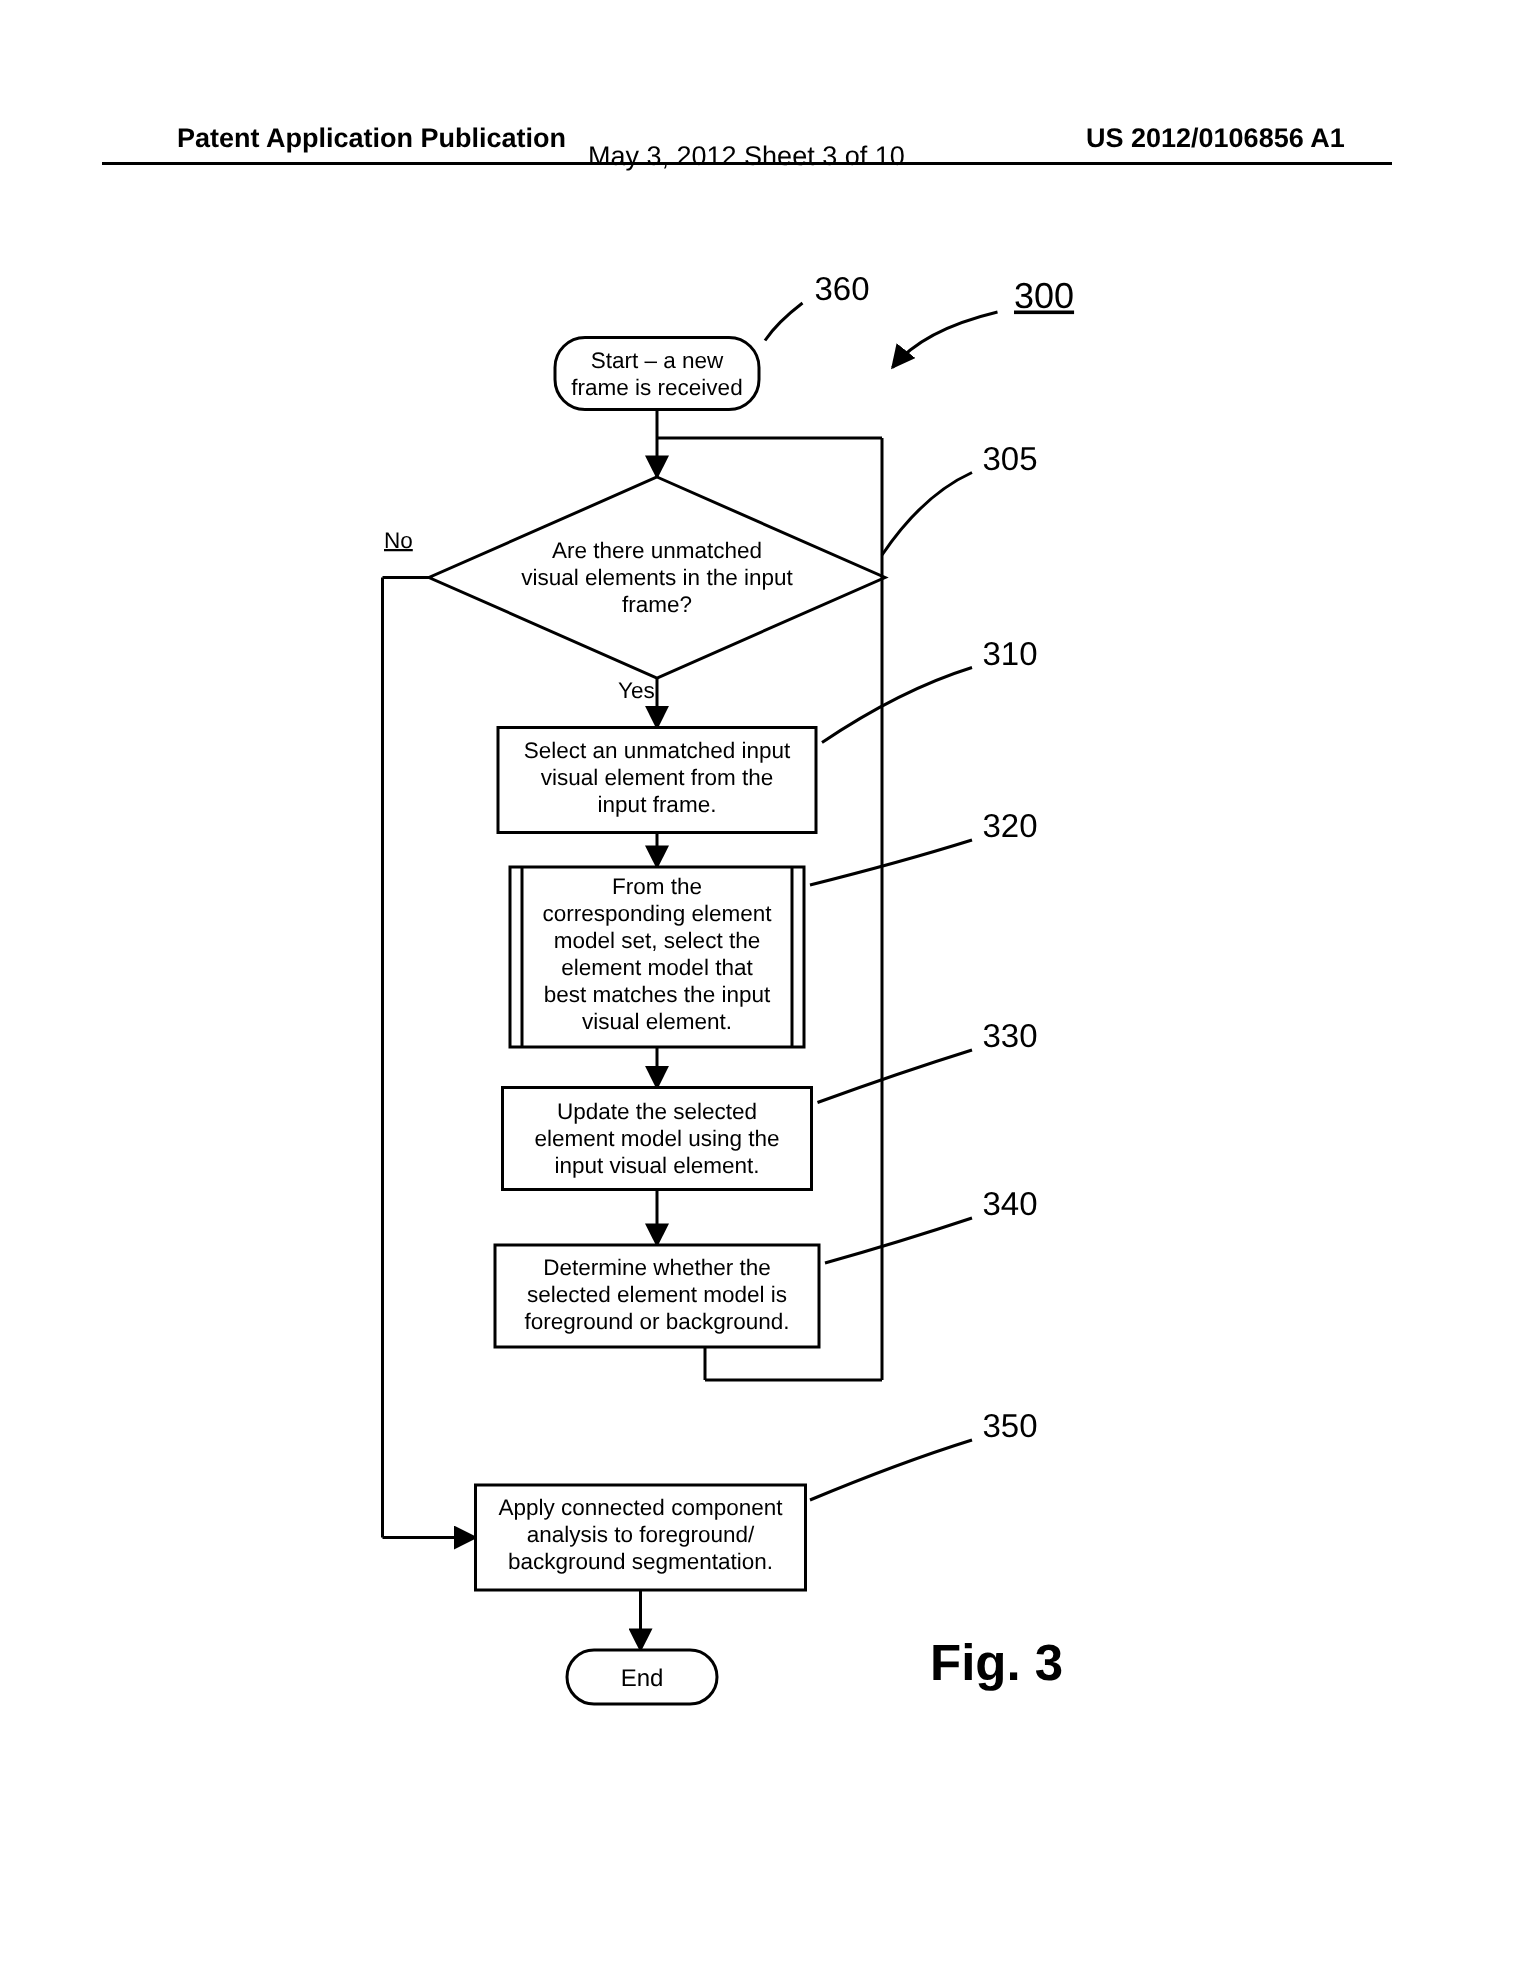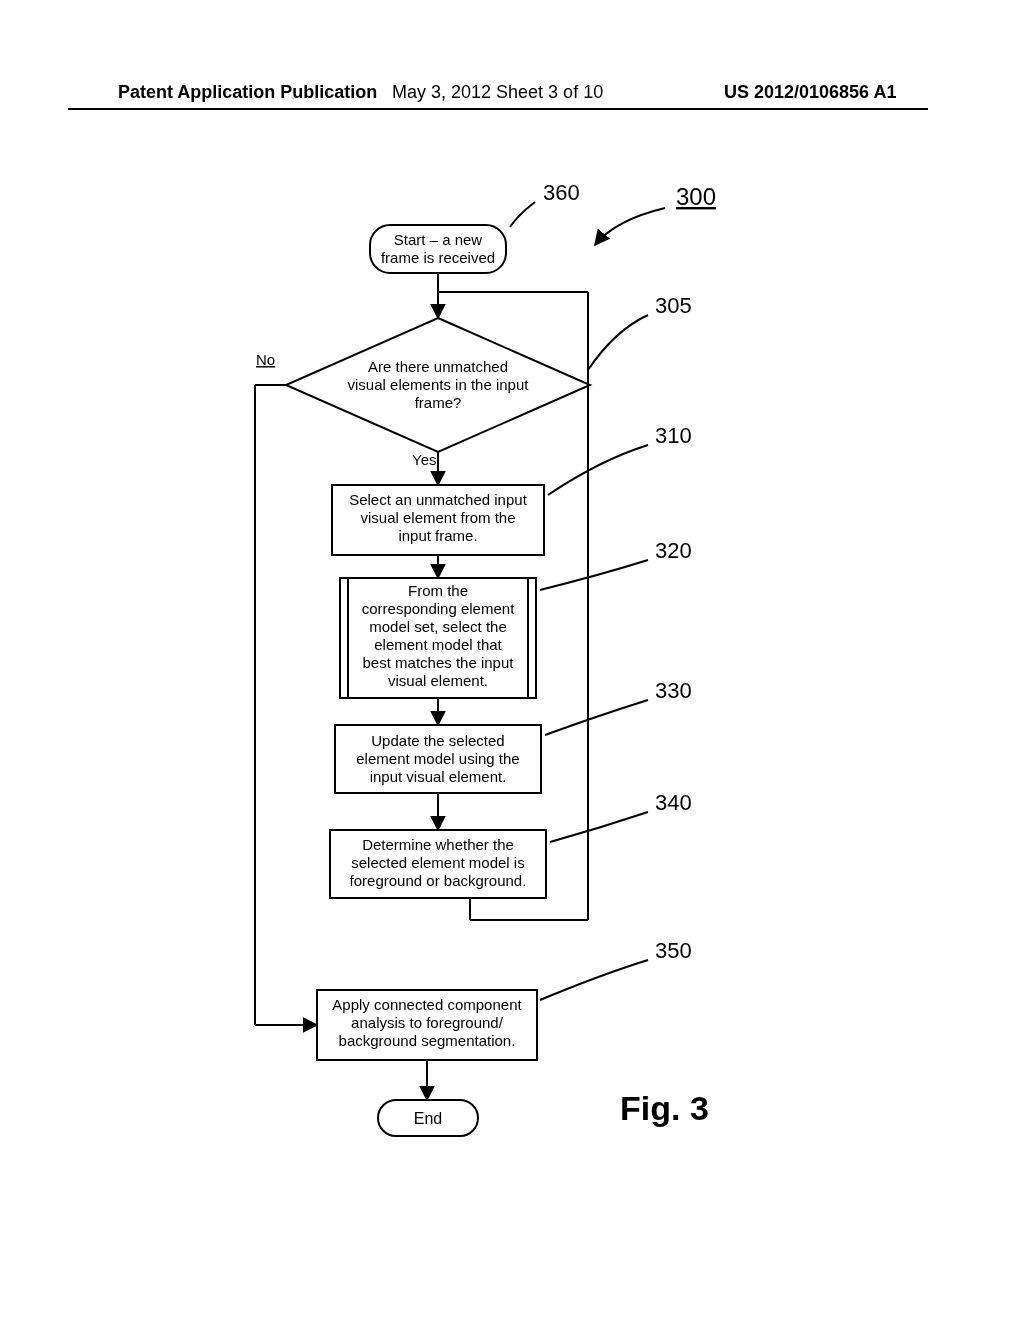--- a/index.html
+++ b/index.html
@@ -19,20 +19,21 @@
   }
   .header-left {
     position: absolute;
     left: 118px;
     font-weight: bold;
     text-align: center;
   }
   .header-center {
     position: absolute;
     left: 392px;
+    margin-top: 12px;
   }
   .header-right {
     position: absolute;
     left: 724px;
     font-weight: bold;
   }
   .hr {
     position: absolute;
     top: 108px;
     left: 68px;

